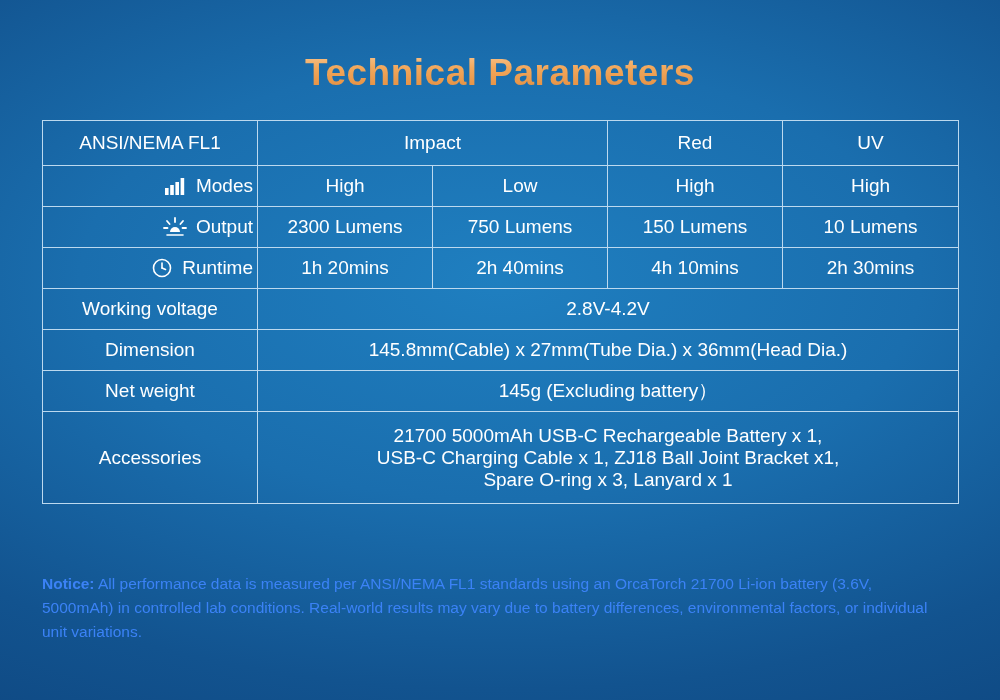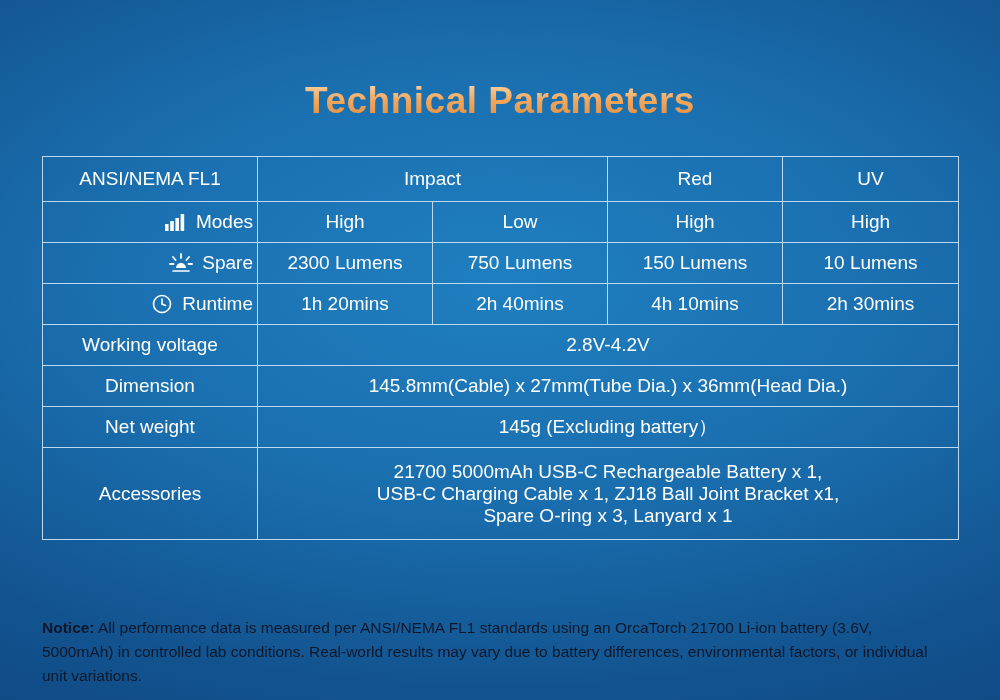--- a/index.html
+++ b/index.html
@@ -19,31 +19,30 @@
     width: 1000px;
     height: 700px;
     box-sizing: border-box;
   }
 
   .title {
     text-align: center;
     font-size: 37px;
     font-weight: bold;
     letter-spacing: 0.5px;
-    padding-top: 36px;
+    padding-top: 52px;
     background: linear-gradient(180deg, #ffffff 0%, #ffe9cf 38%, #f2a85c 72%, #e08a3c 100%);
     -webkit-background-clip: text;
     background-clip: text;
     color: transparent;
-    margin-top: 44px;
     -webkit-text-fill-color: transparent;
   }
 
   .table-wrap {
-    margin: 34px auto 0 auto;
+    margin: 26px auto 0 auto;
     width: 916px;
   }
   table.spec {
     width: 100%;
     border-collapse: collapse;
     table-layout: fixed;
   }
   table.spec td {
     border: 1px solid #bcd9ef;
     color: #ffffff;
@@ -83,21 +82,21 @@
   svg.ic { display:block; }
 
   .notice {
     position: absolute;
     left: 42px;
     top: 572px;
     width: 900px;
     font-size: 15.5px;
     line-height: 1.55;
     font-weight: 300;
-    color: #0f172a;
+    color: #3b82f6;
   }
   .notice b { font-weight: bold; }
 </style>
 </head>
 <body>
 
 <div class="page">
 
   <div class="title">Technical Parameters</div>
 
@@ -148,21 +147,21 @@
                   <g stroke="#ffffff" stroke-width="1.8" stroke-linecap="round">
                     <line x1="12" y1="1" x2="12" y2="5"></line>
                     <line x1="4" y1="4" x2="6.6" y2="7"></line>
                     <line x1="20" y1="4" x2="17.4" y2="7"></line>
                     <line x1="1" y1="11" x2="4.5" y2="11"></line>
                     <line x1="23" y1="11" x2="19.5" y2="11"></line>
                   </g>
                   <line x1="4" y1="18" x2="20" y2="18" stroke="#ffffff" stroke-width="1.6" stroke-linecap="round"></line>
                 </svg>
               </span>
-              <span class="txt">Spare</span>
+              <span class="txt">Output</span>
             </div>
           </td>
           <td class="mid">2300 Lumens</td>
           <td class="mid">750 Lumens</td>
           <td class="mid">150 Lumens</td>
           <td class="mid">10 Lumens</td>
         </tr>
 
         <tr class="row-m">
           <td class="label-cell">

